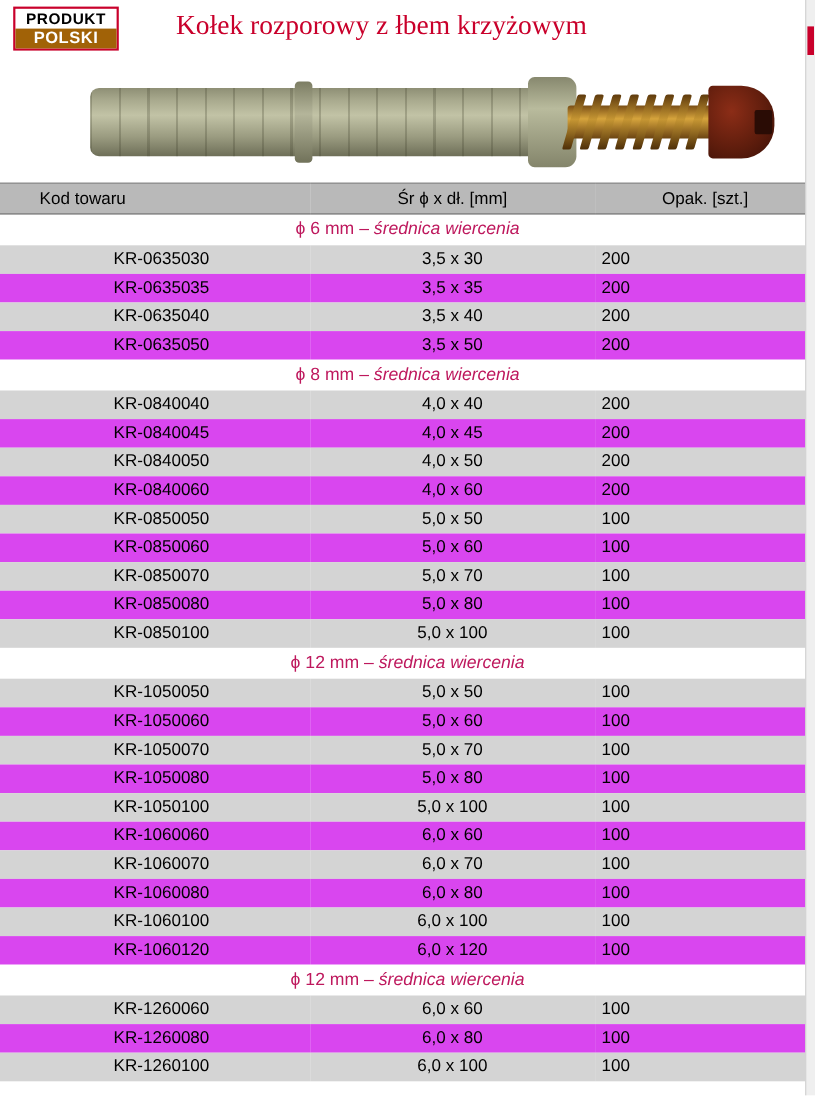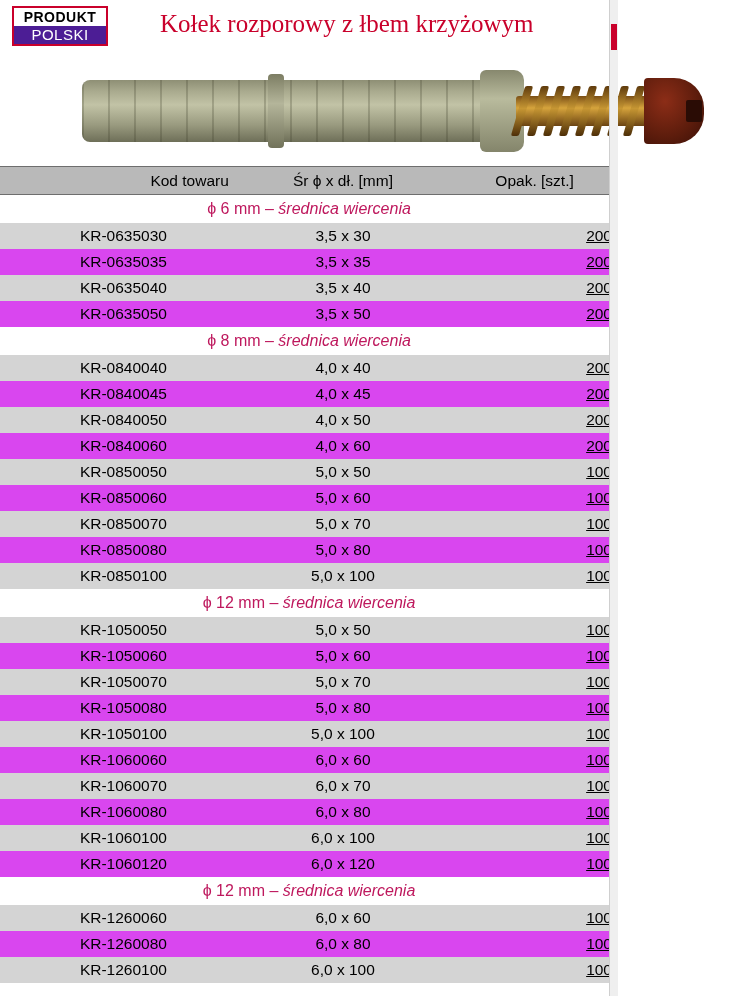--- a/index.html
+++ b/index.html
@@ -9,21 +9,21 @@
   }
   body {
     width: 741px;
     height: 996px;
     font-family: "Liberation Sans", sans-serif;
     overflow: hidden;
     position: relative;
   }
   .page {
     position: relative;
-    width: 618px;
+    width: 741px;
     height: 996px;
     background: #ffffff;
     box-sizing: border-box;
   }
   
   .header {
     position: relative;
     height: 48px;
   }
   .badge {
@@ -41,23 +41,23 @@
     display: block;
     font-size: 14px;
     font-weight: bold;
     color: #000000;
     letter-spacing: 0.5px;
     padding: 2px 0 1px 0;
   }
   .badge .b2 {
     display: block;
     font-size: 15px;
-    font-weight: normal;
+    font-weight: bold;
     color: #ffffff;
-    background: #4c1d95;
+    background: #a16207;
     letter-spacing: 0.5px;
     padding: 1px 0 2px 0;
   }
   .title {
     position: absolute;
     left: 160px;
     top: 10px;
     font-family: "Liberation Serif", serif;
     font-size: 25px;
     color: #c9002b;
@@ -164,37 +164,37 @@
     border-top: 1px solid #6e6e6e;
     border-bottom: 1px solid #6e6e6e;
     font-weight: normal;
     font-size: 15.5px;
     color: #000;
     height: 27px;
     padding: 0 6px;
     text-align: center;
   }
   .spec thead th.left {
-    text-align: right;
-    padding-left: 20px;
+    text-align: left;
+    padding-left: 36px;
   }
   .spec td {
     height: 26px;
     padding: 0 6px;
     color: #000;
     border: none;
   }
   .spec tr.odd td { background: #d4d4d4; }
   .spec tr.even td { background: #d946ef; }
   .spec td.code {
     text-align: center;
     padding-left: 18px;
   }
   .spec td.dim { text-align: center; }
-  .spec td.pack { text-align: right; text-decoration: underline; }
+  .spec td.pack { text-align: left; }
   .group td {
     background: #ffffff !important;
     text-align: center;
     height: 28px;
     font-size: 16px;
     color: #be185d;
     font-style: italic;
   }
   .group td .phi {
     font-style: normal;

